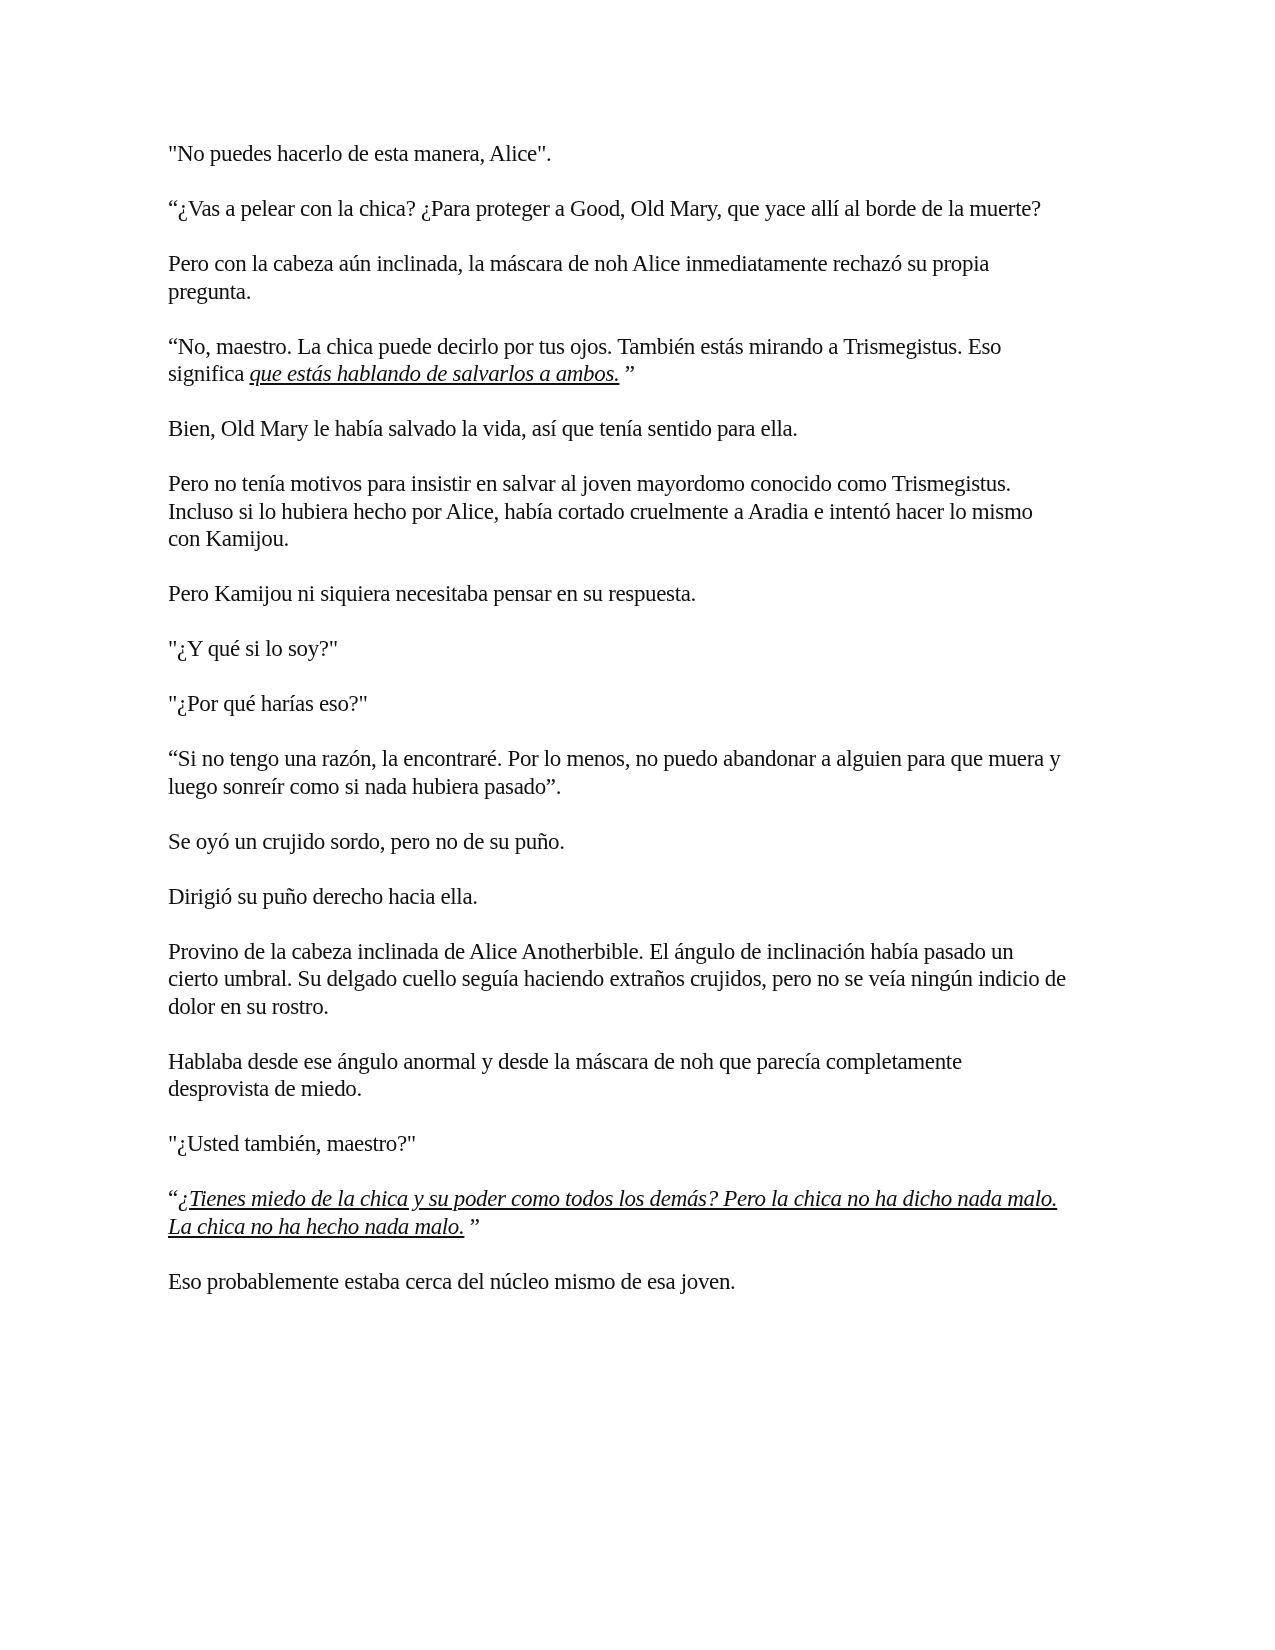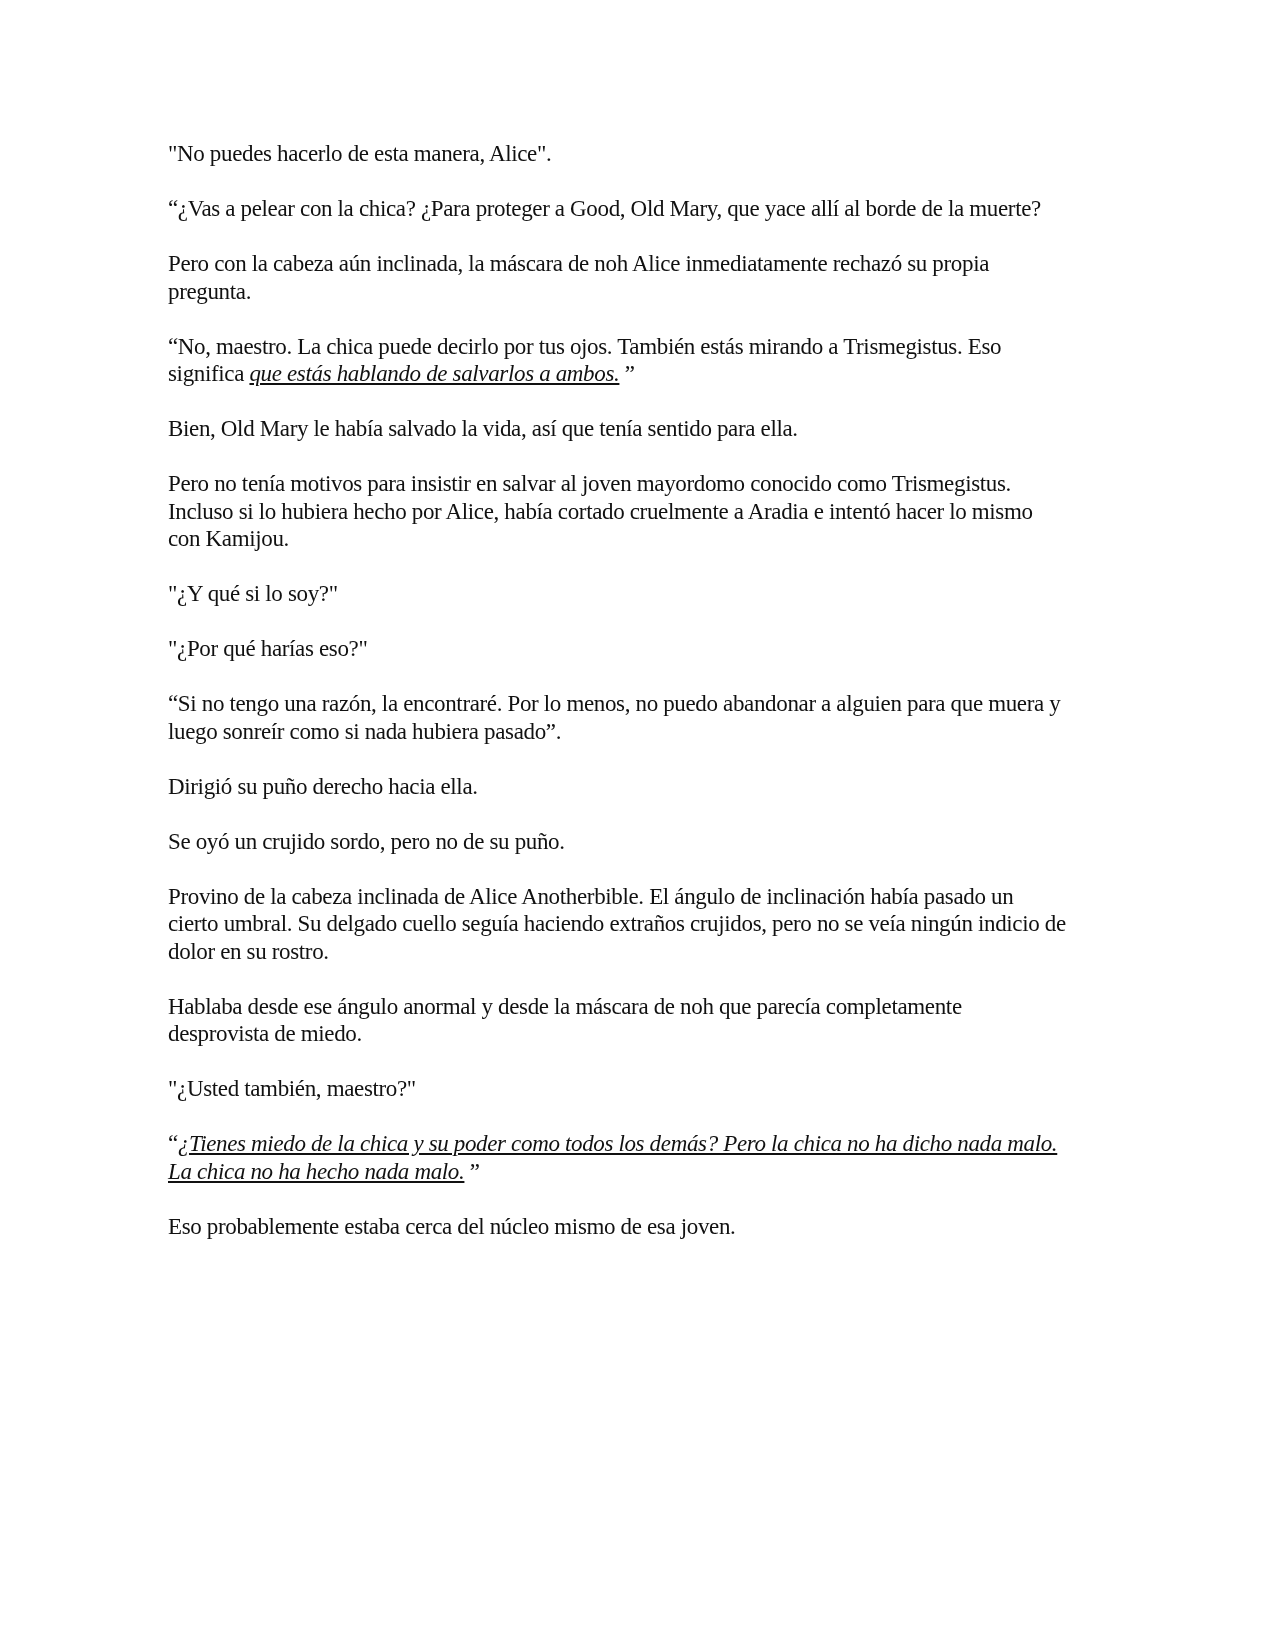--- a/index.html
+++ b/index.html
@@ -16,23 +16,24 @@
 </head>
 <body>
 
 <div class="page">
   <p class="para">"No puedes hacerlo de esta manera, Alice".</p>
   <p class="para">“¿Vas a pelear con la chica? ¿Para proteger a Good, Old Mary, que yace allí al borde de la muerte?</p>
   <p class="para">Pero con la cabeza aún inclinada, la máscara de noh Alice inmediatamente rechazó su propia pregunta.</p>
   <p class="para"><span>“No, maestro. La chica puede decirlo por tus ojos. También estás mirando a Trismegistus. Eso significa </span><span class="it">que estás hablando de salvarlos a ambos.</span><span> ”</span></p>
   <p class="para">Bien, Old Mary le había salvado la vida, así que tenía sentido para ella.</p>
   <p class="para">Pero no tenía motivos para insistir en salvar al joven mayordomo conocido como Trismegistus. Incluso si lo hubiera hecho por Alice, había cortado cruelmente a Aradia e intentó hacer lo mismo con Kamijou.</p>
+  <p class="para">Pero Kamijou ni siquiera necesitaba pensar en su respuesta.</p>
   <p class="para">"¿Y qué si lo soy?"</p>
   <p class="para">"¿Por qué harías eso?"</p>
   <p class="para">“Si no tengo una razón, la encontraré. Por lo menos, no puedo abandonar a alguien para que muera y luego sonreír como si nada hubiera pasado”.</p>
+  <p class="para">Se oyó un crujido sordo, pero no de su puño.</p>
   <p class="para">Dirigió su puño derecho hacia ella.</p>
-  <p class="para">Se oyó un crujido sordo, pero no de su puño.</p>
   <p class="para">Provino de la cabeza inclinada de Alice Anotherbible. El ángulo de inclinación había pasado un cierto umbral. Su delgado cuello seguía haciendo extraños crujidos, pero no se veía ningún indicio de dolor en su rostro.</p>
   <p class="para">Hablaba desde ese ángulo anormal y desde la máscara de noh que parecía completamente desprovista de miedo.</p>
   <p class="para">"¿Usted también, maestro?"</p>
   <p class="para"><span>“</span><span class="it">¿Tienes miedo de la chica y su poder como todos los demás? Pero la chica no ha dicho nada malo. La chica no ha hecho nada malo.</span><span> ”</span></p>
   <p class="para">Eso probablemente estaba cerca del núcleo mismo de esa joven.</p>
 </div>
 
 </body></html>

